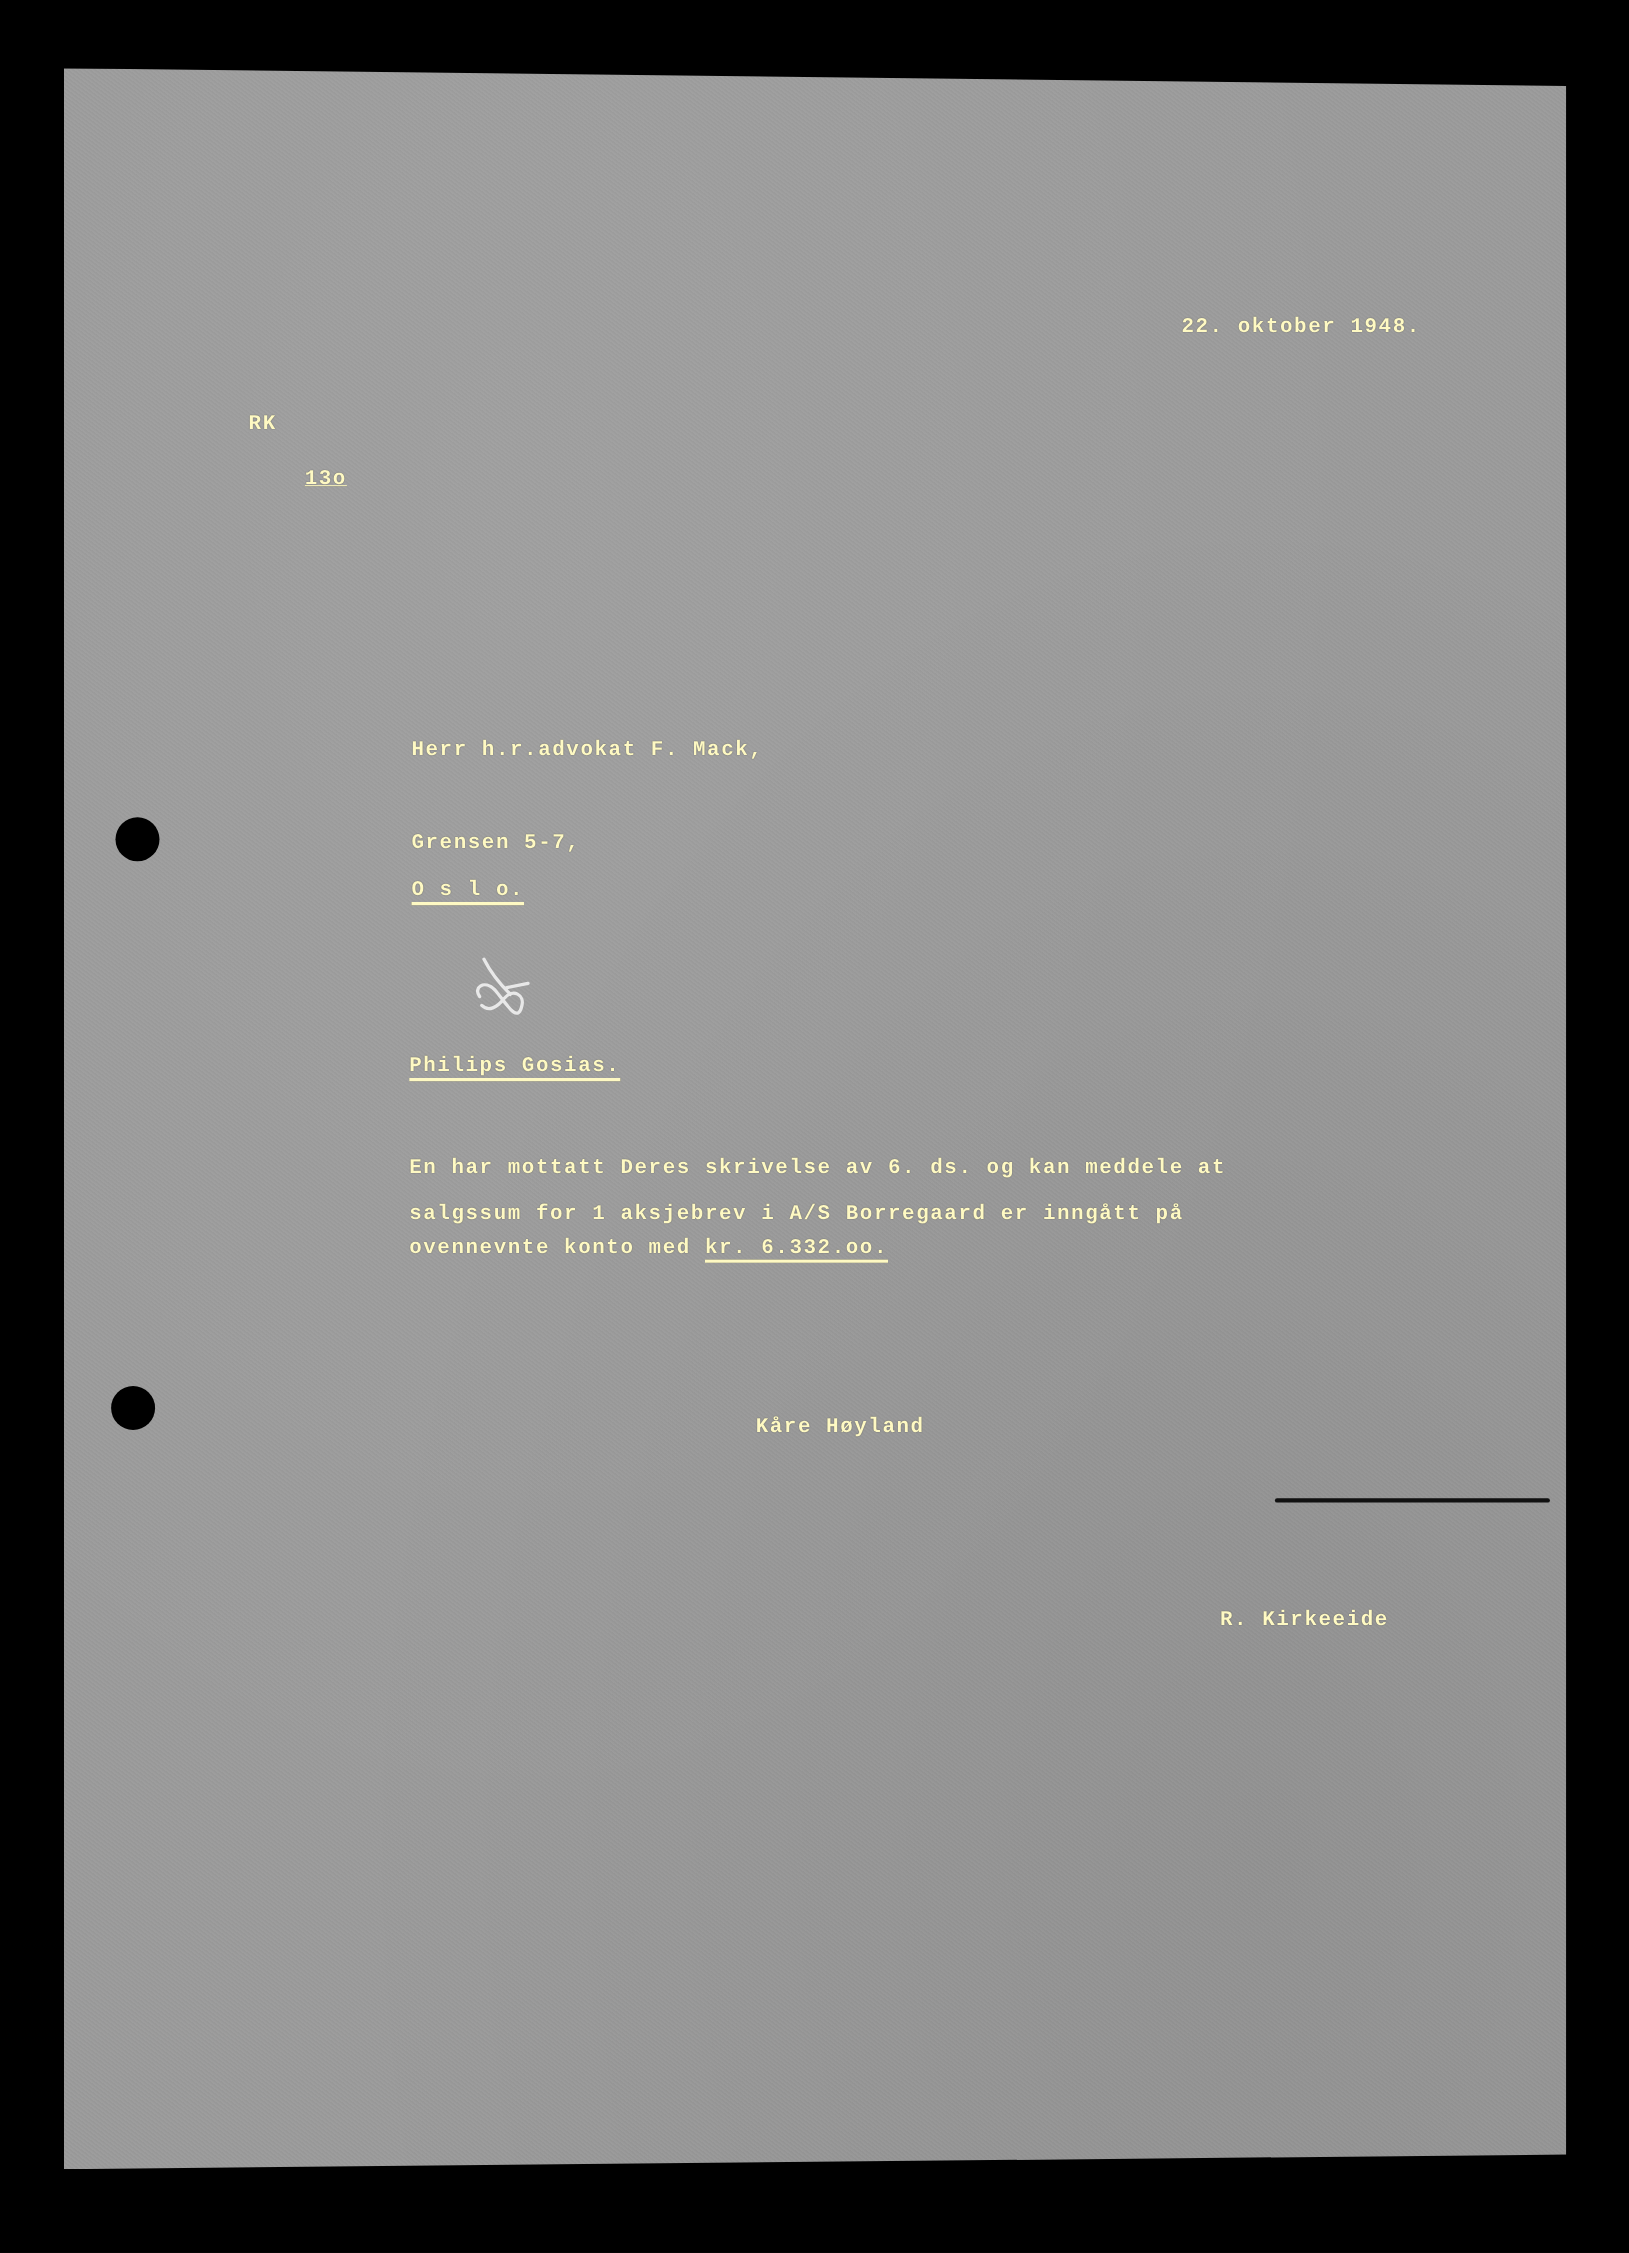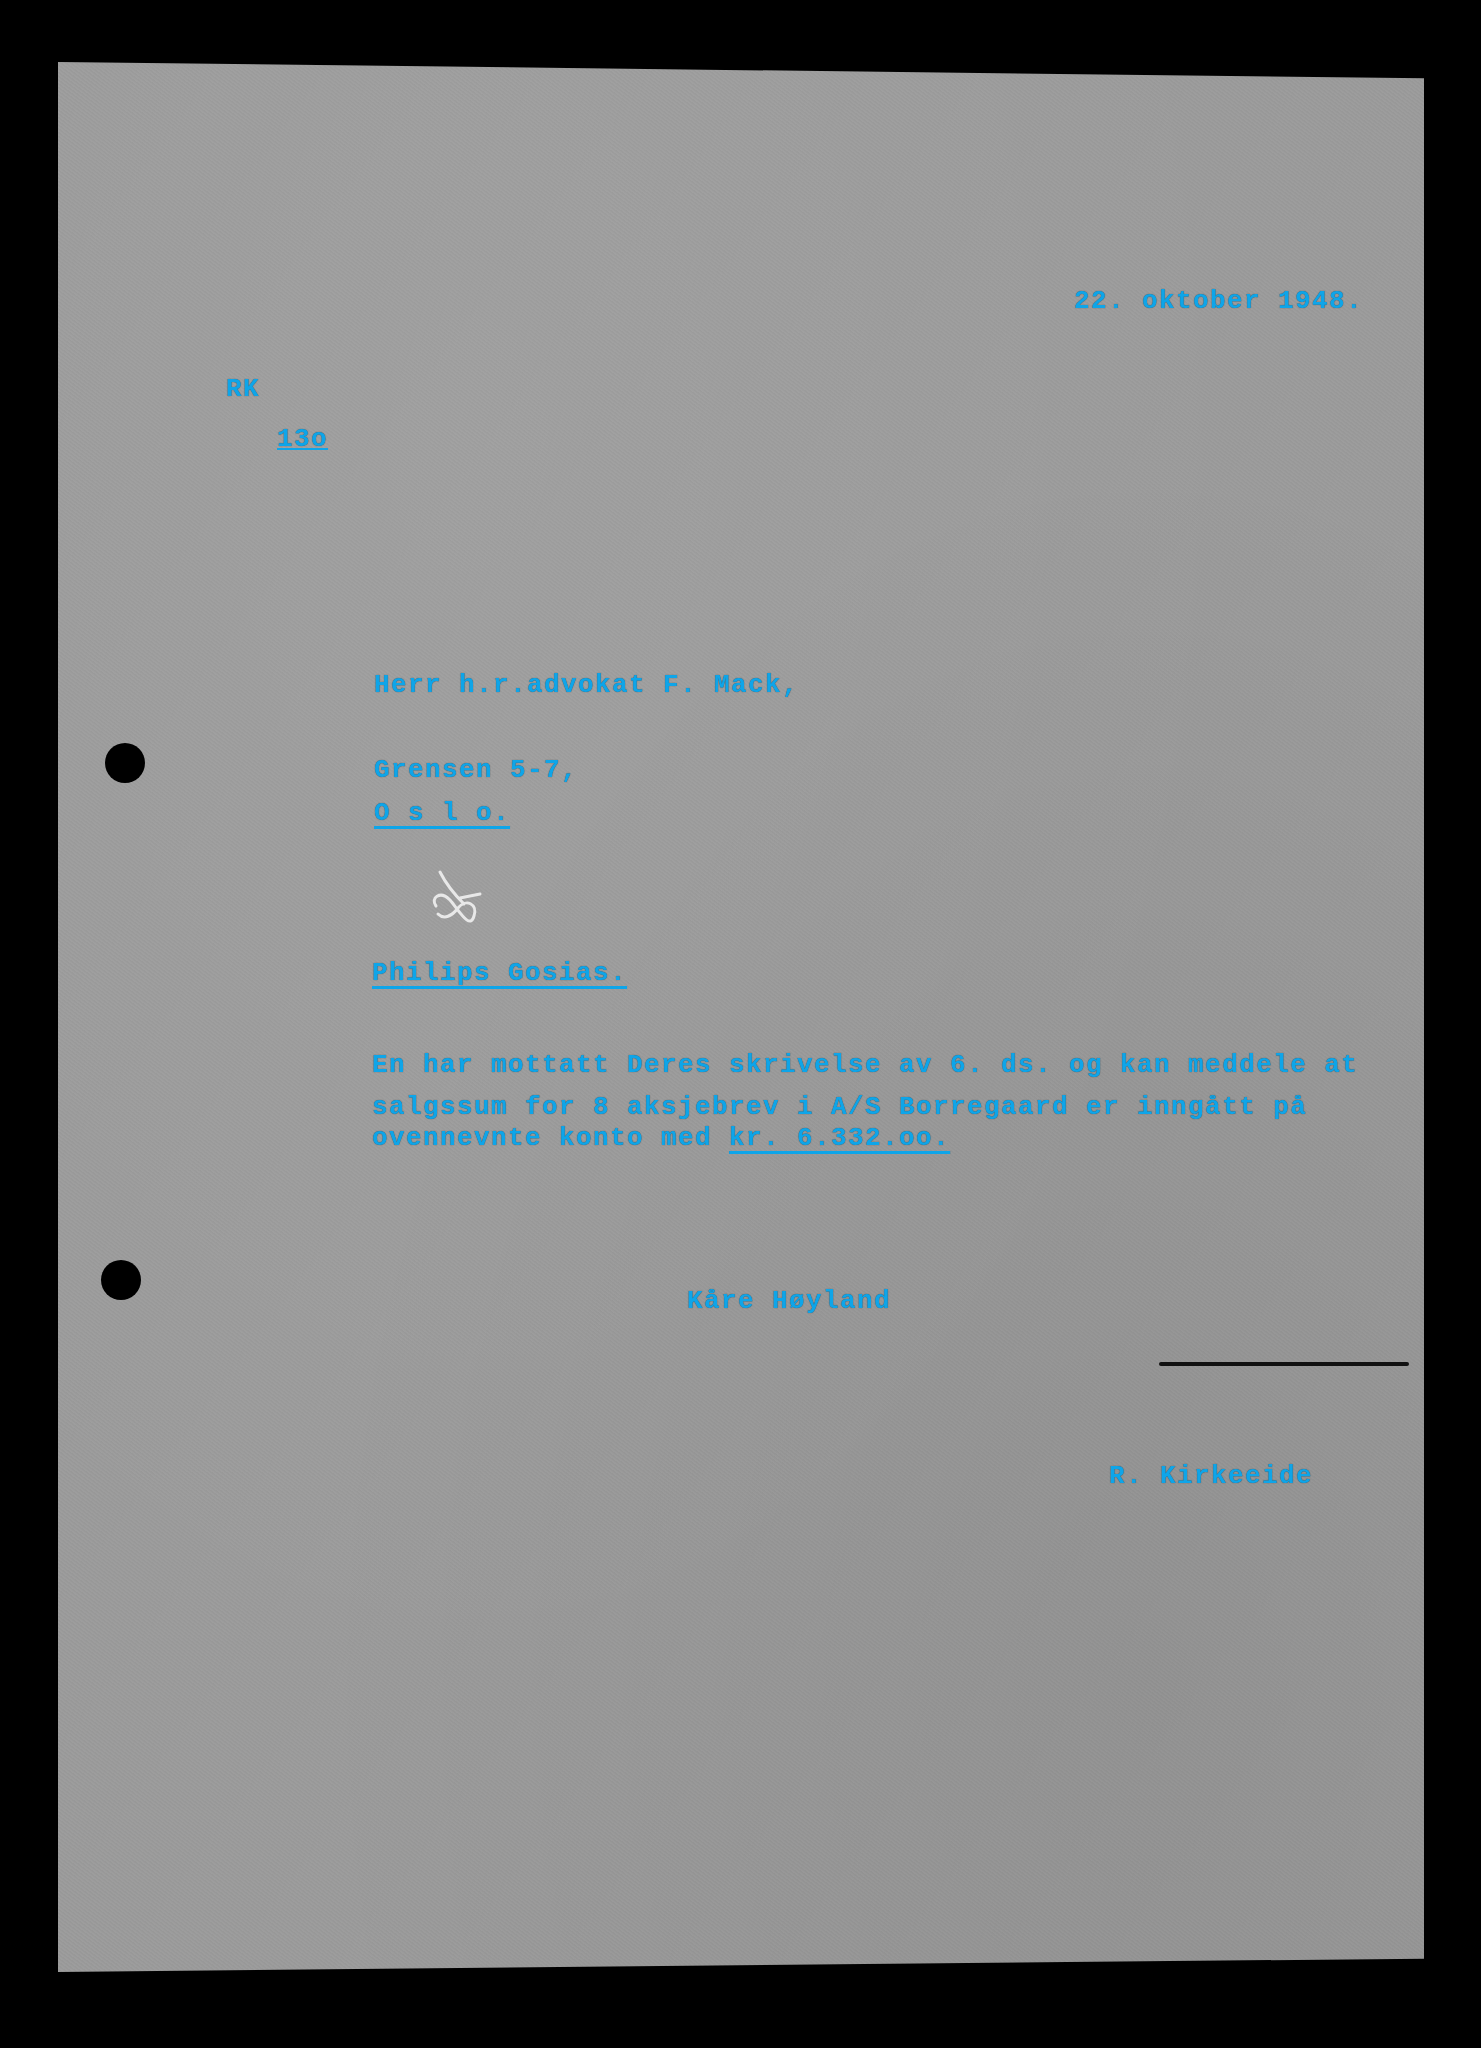--- a/index.html
+++ b/index.html
@@ -29,23 +29,23 @@
     }
     .punch-hole {
       position: absolute;
       width: 40px;
       height: 40px;
       border-radius: 50%;
       background: #000;
     }
     .t {
       position: absolute;
-      color: #0ea5e9;
+      color: #fef9c3;
       font-weight: bold;
-      font-size: 26px;
+      font-size: 19px;
       letter-spacing: 1.4px;
       white-space: pre;
       line-height: 1;
       text-shadow: 0 0 1px rgba(0,0,0,0.6);
     }
     .u {
       text-decoration: underline;
       text-decoration-thickness: 3px;
       text-underline-offset: 6px;
     }
@@ -76,20 +76,20 @@
 <div class="t" style="left:374px; top:757px;">Grensen 5-7,</div>
 <div class="t u" style="left:374px; top:800px;">O s l o.</div>
 
 <svg class="mark" style="left:430px; top:868px;" width="60" height="70" viewBox="0 0 60 70">
   <path d="M10 4 C 18 20, 28 30, 34 36 M 6 38 C 0 30, 10 22, 20 32 C 30 44, 40 62, 44 48 C 48 36, 36 30, 28 40 C 22 48, 14 52, 8 46 M 30 30 L 50 26" stroke="#e8e8e8" stroke-width="3" fill="none" stroke-linecap="round"></path>
 </svg>
 
 <div class="t u" style="left:372px; top:960px;">Philips Gosias.</div>
 
 <div class="t" style="left:372px; top:1052px;">En har mottatt Deres skrivelse av 6. ds. og kan meddele at</div>
-<div class="t" style="left:372px; top:1094px;">salgssum for 8 aksjebrev i A/S Borregaard er inngått på</div>
+<div class="t" style="left:372px; top:1094px;">salgssum for 1 aksjebrev i A/S Borregaard er inngått på</div>
 <div class="t" style="left:372px; top:1125px;text-align:center;"><span>ovennevnte konto med </span><span class="u">kr. 6.332.oo.</span></div>
 
 <div class="t" style="left:687px; top:1288px;">Kåre Høyland</div>
 
 <div class="sig-line" style="left:1159px; top:1362px; width:250px;"></div>
 
 <div class="t" style="left:1109px; top:1463px;">R. Kirkeeide</div>
 
 </body></html>

